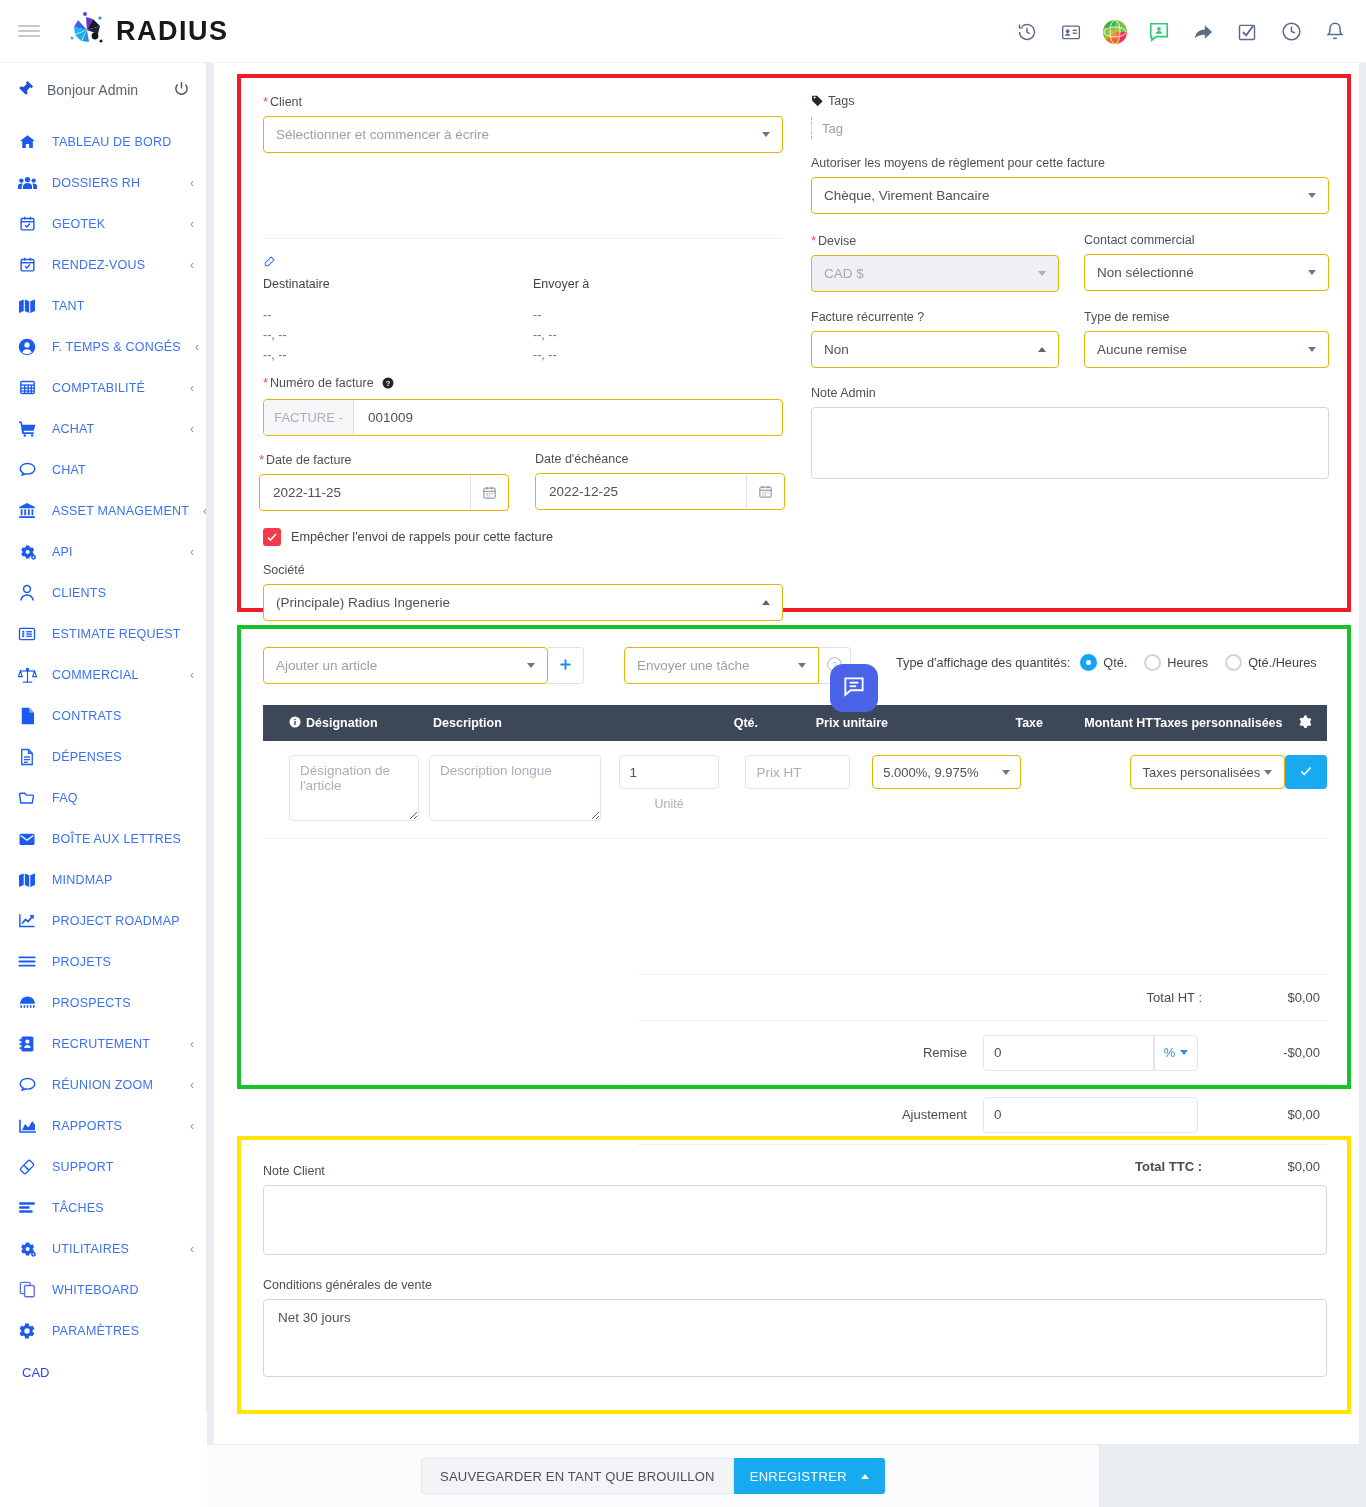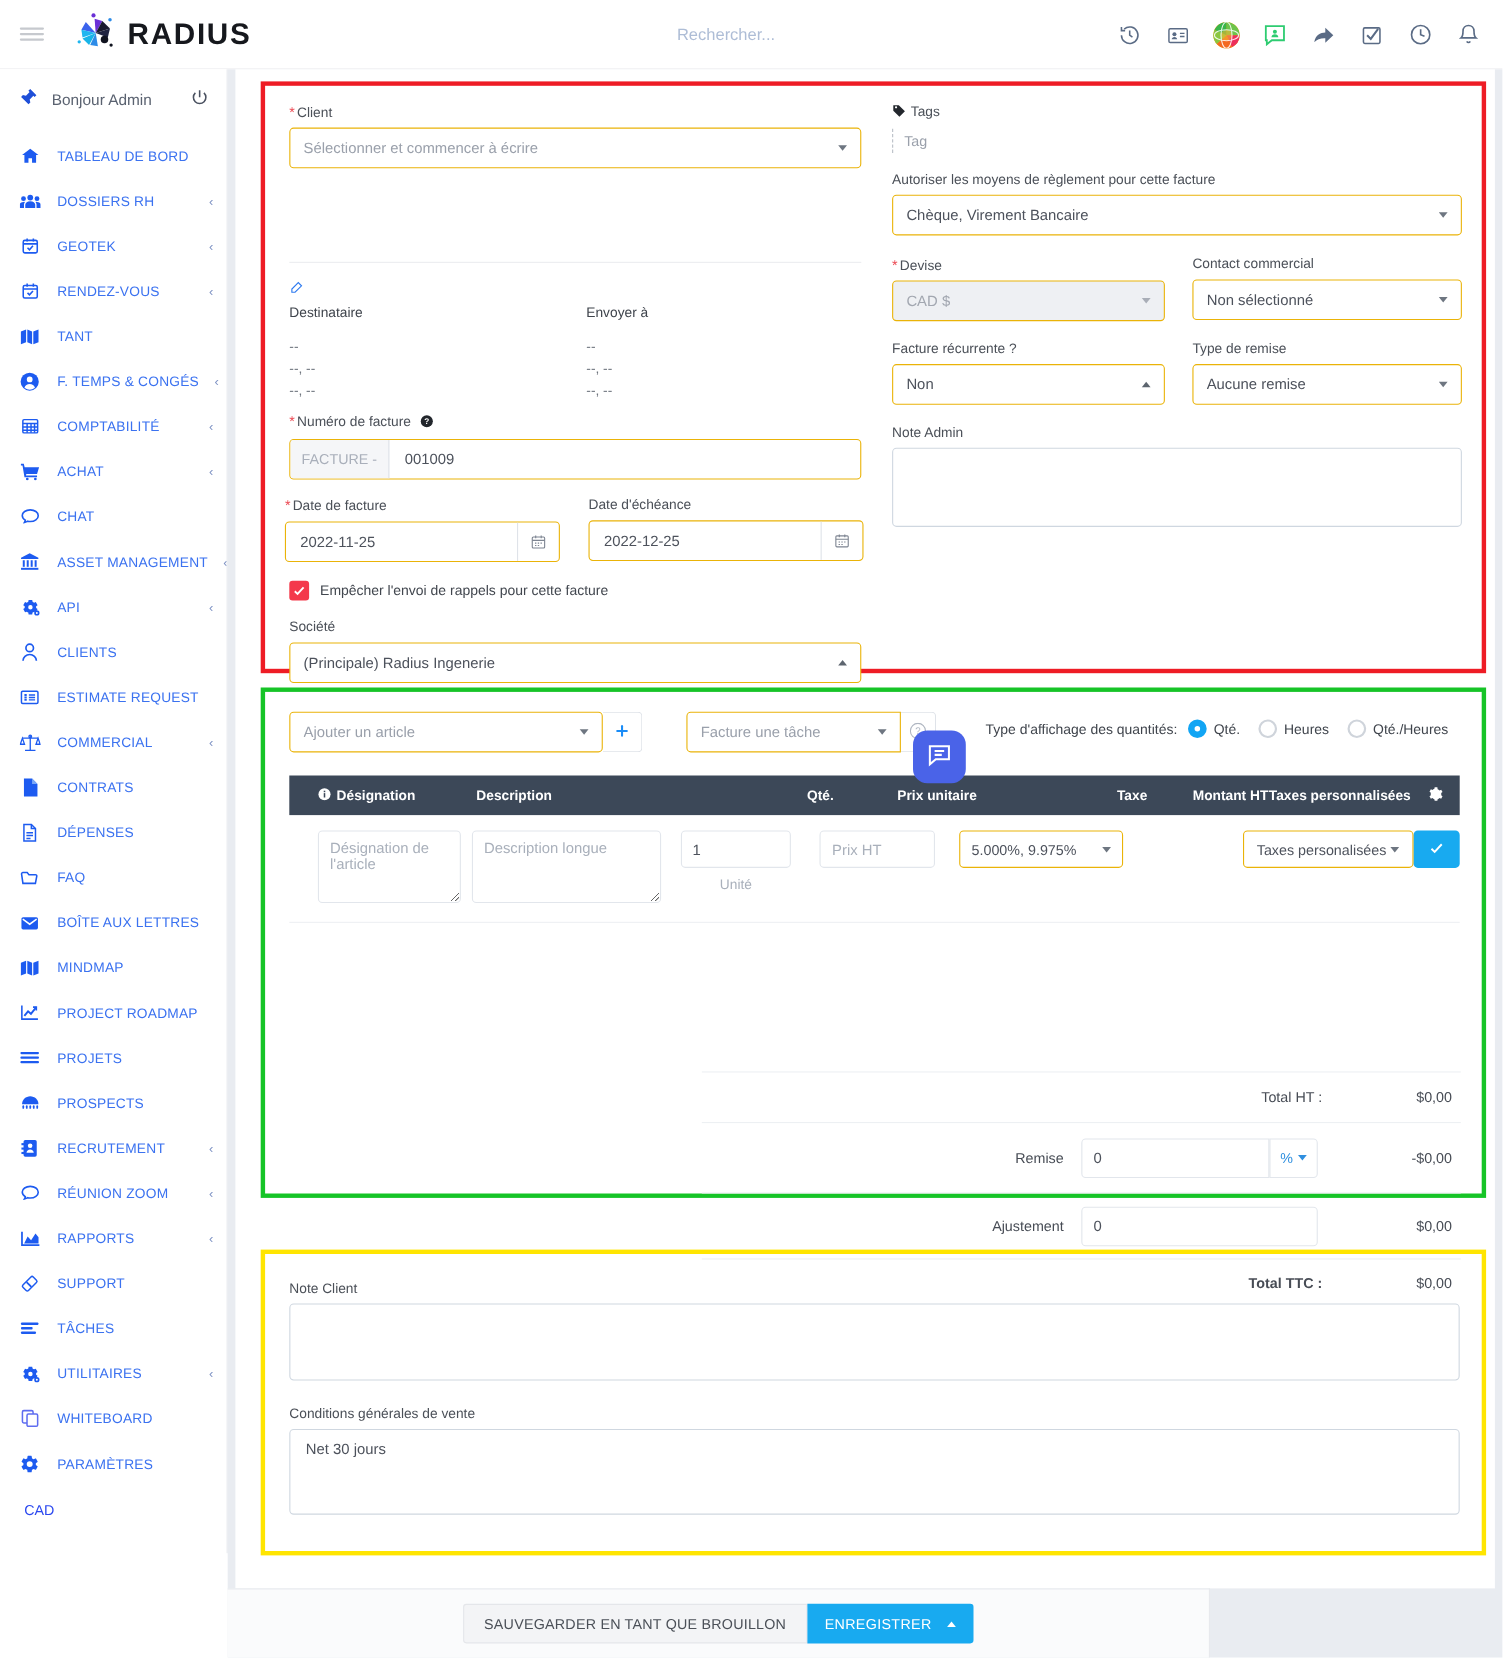--- a/index.html
+++ b/index.html
@@ -175,23 +175,20 @@
             <circle cx="8" cy="6" r="3.4" fill="#10131f"></circle>
             <circle cx="-2" cy="-16" r="1.9" fill="#6a2fd6"></circle>
             <circle cx="13" cy="-12" r="1.6" fill="#2d8ce8"></circle>
             <circle cx="-15" cy="8" r="1.5" fill="#1fb6f0"></circle>
             <circle cx="14" cy="11" r="1.5" fill="#10131f"></circle>
           </g>
         </svg>
       </div>
       <div class="brand-text">RADIUS</div>
     </div>
-    <div class="searchbox">
-      <input type="text" placeholder="Rechercher..." style="">
-    </div>
     <div class="topicons">
       <div class="topicon">
         <svg width="20" height="20" viewBox="0 0 24 24" fill="none" stroke="#5a6b85" stroke-width="1.7">
           <path d="M3 12a9 9 0 1 0 3-6.7"></path>
             <polyline points="3,3 3,7 7,7"></polyline>
           <polyline points="12,7 12,12 15,14"></polyline>
         </svg>
       </div>
       <div class="topicon">
         <svg width="20" height="18" viewBox="0 0 24 20" fill="none" stroke="#5a6b85" stroke-width="1.6">
@@ -807,21 +804,21 @@
               <svg width="15" height="15" viewBox="0 0 24 24" stroke="#1a8cf7" stroke-width="3" stroke-linecap="round">
                   <line x1="12" y1="5" x2="12" y2="19"></line>
                   <line x1="5" y1="12" x2="19" y2="12"></line>
                 </svg>
             </span>
           </div>
         </div>
 
         <div style="position:absolute;left:383px;top:18px;display:flex;align-items:center;">
           <div class="ctl" style="width:195px;border-radius:4px 0 0 4px;">
-            <span class="val ph">Facture une tâche</span>
+            <span class="val ph">Envoyer une tâche</span>
             <span class="caret-d"></span>
           </div>
           <div style="width:32px;height:37px;border:1px solid #dfe3e9;border-left:none;border-radius:0 4px 4px 0;display:flex;align-items:center;justify-content:center;cursor:pointer;background:#fff;">
             <span>
               <svg width="15" height="15" viewBox="0 0 24 24">
                   <circle cx="12" cy="12" r="11" fill="none" stroke="#aeb5c0" stroke-width="1.6"></circle>
                   <text x="12" y="17" font-size="14" font-family="Liberation Sans, sans-serif" fill="#aeb5c0" text-anchor="middle">?</text>
                 </svg>
             </span>
           </div>

